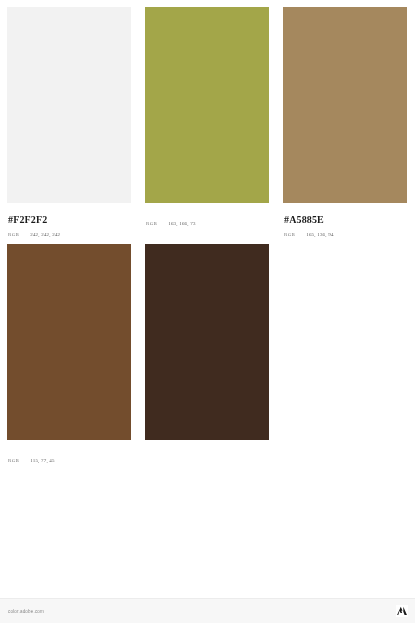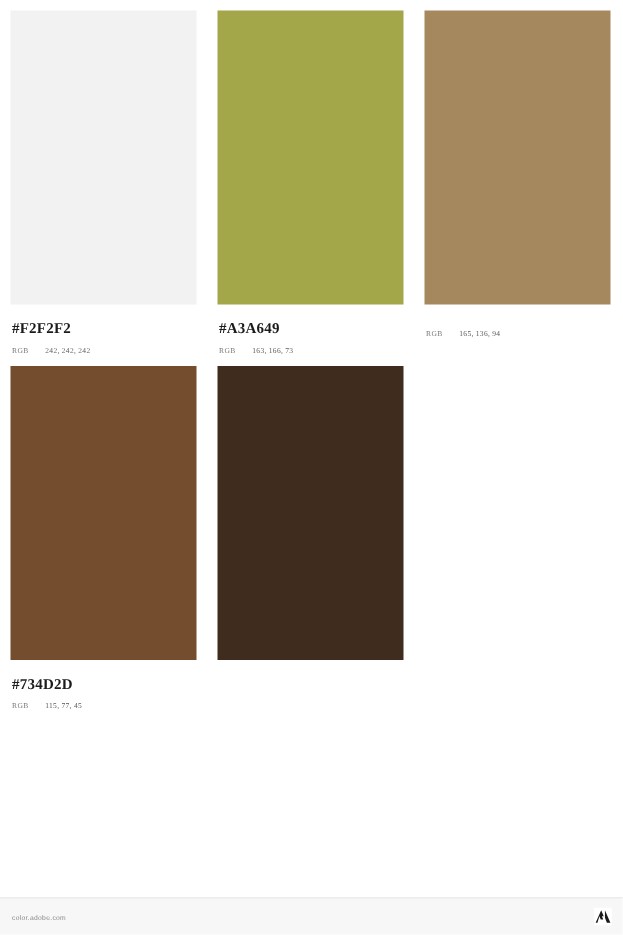--- a/index.html
+++ b/index.html
@@ -118,42 +118,41 @@
         <div class="swatch-rgb-row">
           <span class="swatch-rgb-label">RGB</span>
           <span class="swatch-rgb-value">242, 242, 242</span>
         </div>
       </div>
     </div>
 
     <div class="swatch-cell">
       <span class="swatch-chip" style="background:#A3A649"></span>
       <div class="swatch-meta">
-        <div class="swatch-hex">#A3A649</div>
         <div class="swatch-rgb-row">
           <span class="swatch-rgb-label">RGB</span>
           <span class="swatch-rgb-value">163, 166, 73</span>
         </div>
       </div>
     </div>
 
     <div class="swatch-cell">
       <span class="swatch-chip" style="background:#A5885E"></span>
       <div class="swatch-meta">
+        <div class="swatch-hex">#A5885E</div>
         <div class="swatch-rgb-row">
           <span class="swatch-rgb-label">RGB</span>
           <span class="swatch-rgb-value">165, 136, 94</span>
         </div>
       </div>
     </div>
 
     <div class="swatch-cell">
       <span class="swatch-chip" style="background:#734D2D"></span>
       <div class="swatch-meta">
-        <div class="swatch-hex">#734D2D</div>
         <div class="swatch-rgb-row">
           <span class="swatch-rgb-label">RGB</span>
           <span class="swatch-rgb-value">115, 77, 45</span>
         </div>
       </div>
     </div>
 
     <div class="swatch-cell">
       <span class="swatch-chip" style="background:#402B1F"></span>
     </div>

